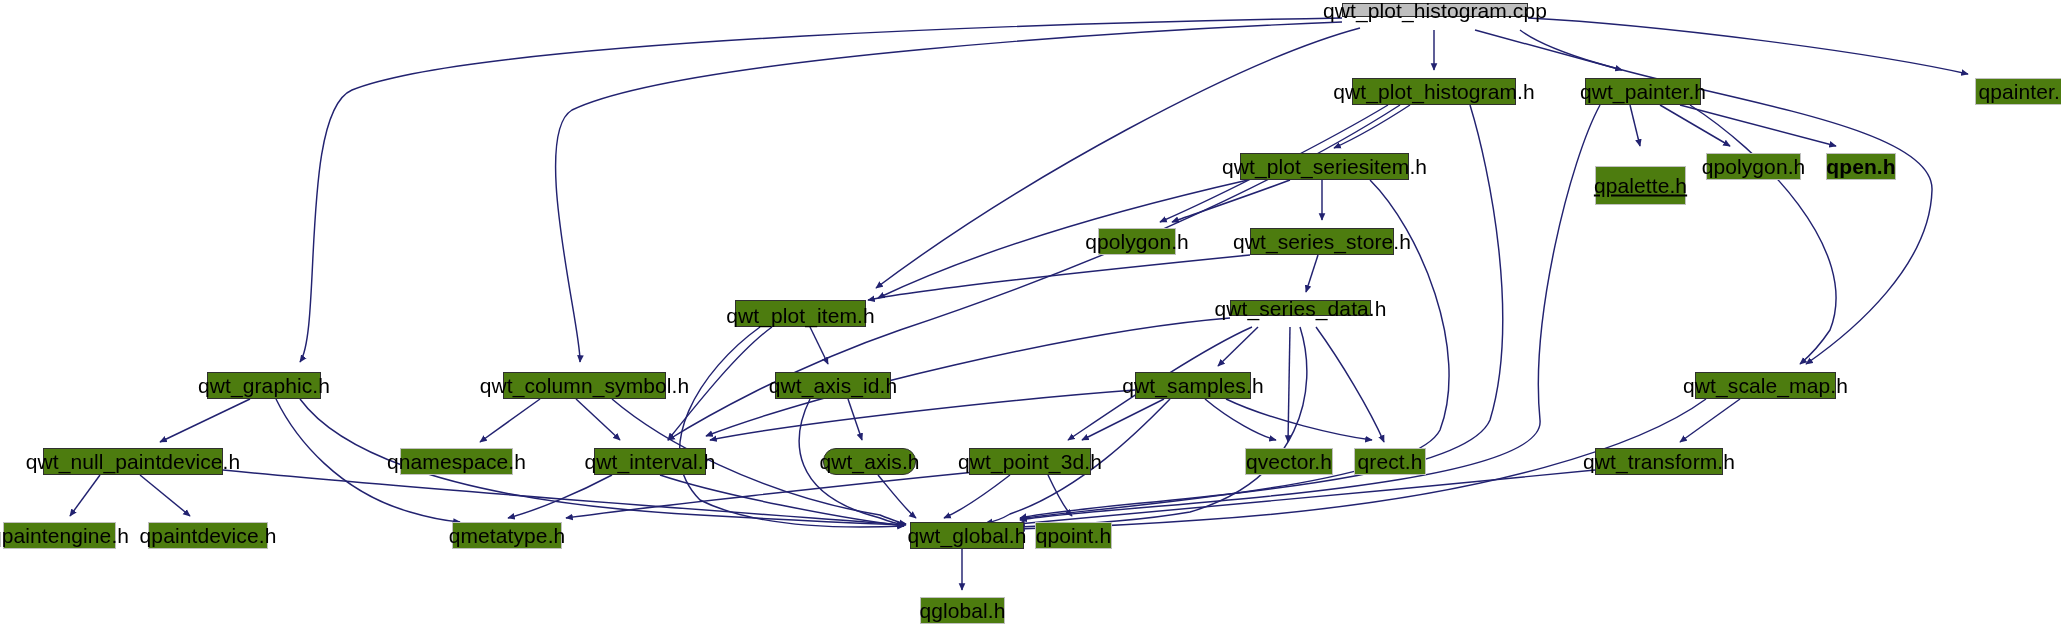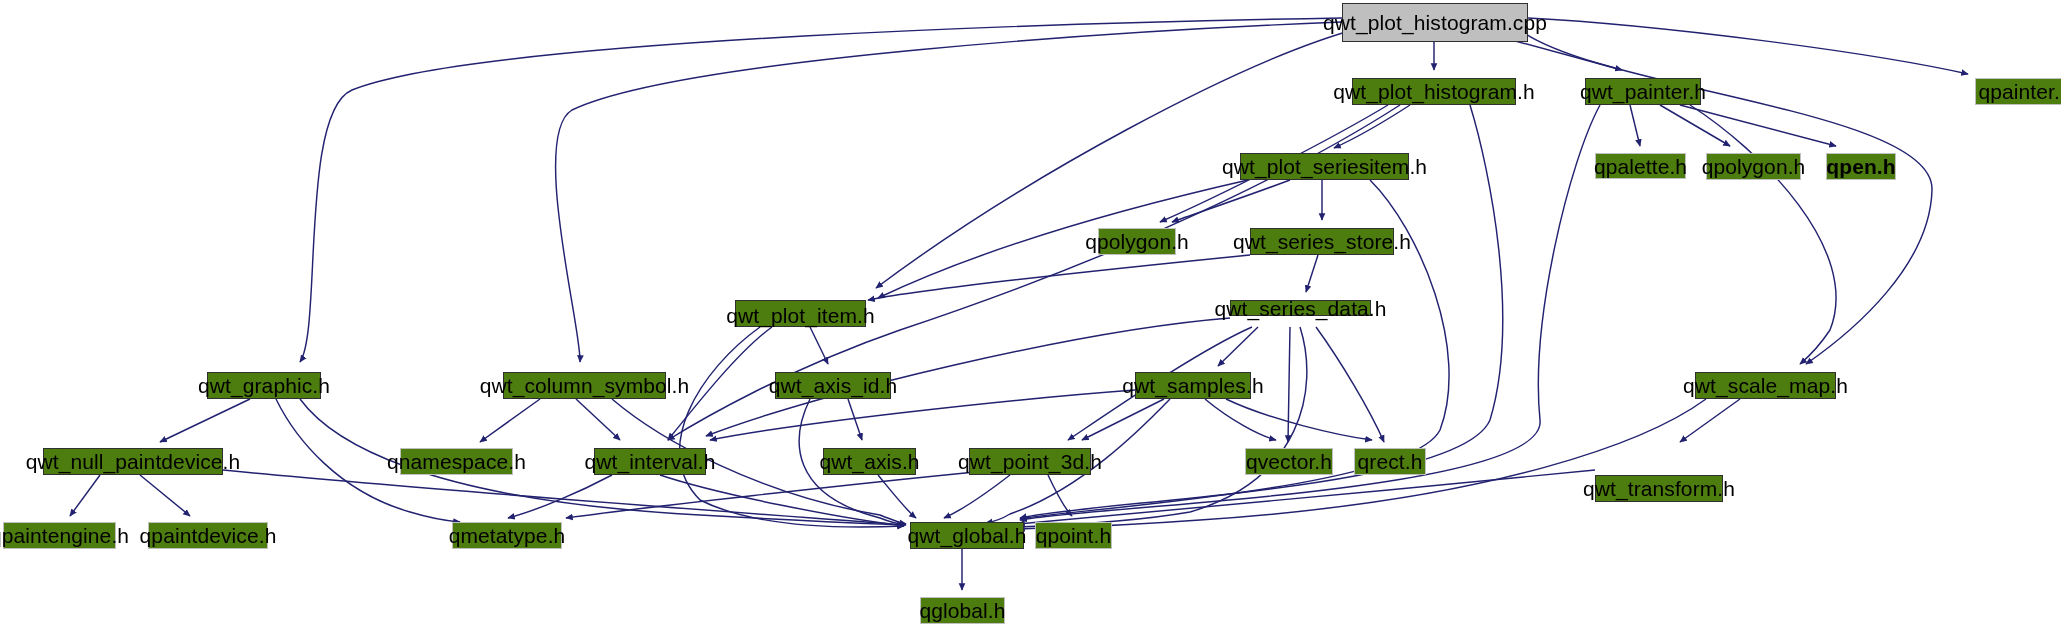--- a/index.html
+++ b/index.html
@@ -114,36 +114,36 @@
         <path d="M660,475 C720,495 840,518 904,526" marker-end="url(#arrow)"></path>
         <path d="M878,475 C892,492 906,510 916,518" marker-end="url(#arrow)"></path>
         <path d="M996,470 C850,484 640,508 566,518" marker-end="url(#arrow)"></path>
         <path d="M1010,475 C988,492 962,510 944,518" marker-end="url(#arrow)"></path>
         <path d="M1048,475 C1056,492 1066,510 1072,516" marker-end="url(#arrow)"></path>
         <path d="M1595,470 C1400,490 1110,515 1018,524" marker-end="url(#arrow)"></path>
         <path d="M962,549 L962,590" marker-end="url(#arrow)"></path>
       </g>
   </svg>
   <div id="nodes-group">
-      <div class="node root" style="left: 1342px; top: 3px; width: 186px; height: 39px;">
+      <div class="node root" style="left: 1342px; top: 3px; width: 186px; height: 14px;">
         <span class="node-label">qwt_plot_histogram.cpp</span>
       </div>
       <div class="node internal" style="left: 1352px; top: 78px; width: 164px; height: 27px;">
         <span class="node-label">qwt_plot_histogram.h</span>
       </div>
       <div class="node internal" style="left: 1585px; top: 78px; width: 116px; height: 27px;">
         <span class="node-label">qwt_painter.h</span>
       </div>
       <div class="node external" style="left: 1975px; top: 78px; width: 100px; height: 27px;">
         <span class="node-label">qpainter.h</span>
       </div>
       <div class="node internal" style="left: 1240px; top: 153px; width: 169px; height: 27px;">
         <span class="node-label">qwt_plot_seriesitem.h</span>
       </div>
-      <div class="node external" style="left: 1595px; top: 153px; width: 91px; height: 26px;">
+      <div class="node external" style="left: 1595px; top: 166px; width: 91px; height: 39px; text-decoration: underline;">
         <span class="node-label">qpalette.h</span>
       </div>
       <div class="node external" style="left: 1706px; top: 153px; width: 95px; height: 27px;">
         <span class="node-label">qpolygon.h</span>
       </div>
       <div class="node external" style="left: 1826px; top: 153px; width: 70px; height: 27px; font-weight: bold;">
         <span class="node-label">qpen.h</span>
       </div>
       <div class="node external" style="left: 1098px; top: 228px; width: 78px; height: 27px;">
         <span class="node-label">qpolygon.h</span>
@@ -174,33 +174,33 @@
       </div>
       <div class="node internal" style="left: 43px; top: 448px; width: 180px; height: 27px;">
         <span class="node-label">qwt_null_paintdevice.h</span>
       </div>
       <div class="node external" style="left: 400px; top: 448px; width: 113px; height: 27px;">
         <span class="node-label">qnamespace.h</span>
       </div>
       <div class="node internal" style="left: 594px; top: 448px; width: 112px; height: 27px;">
         <span class="node-label">qwt_interval.h</span>
       </div>
-      <div class="node internal" style="left: 823px; top: 448px; width: 93px; height: 27px;">
+      <div class="node internal" style="left: 823px; top: 448px; width: 93px; height: 27px; border-radius: 13px;">
         <span class="node-label">qwt_axis.h</span>
       </div>
       <div class="node internal" style="left: 969px; top: 448px; width: 122px; height: 27px;">
         <span class="node-label">qwt_point_3d.h</span>
       </div>
       <div class="node external" style="left: 1245px; top: 448px; width: 88px; height: 27px;">
         <span class="node-label">qvector.h</span>
       </div>
       <div class="node external" style="left: 1354px; top: 448px; width: 72px; height: 27px;">
         <span class="node-label">qrect.h</span>
       </div>
-      <div class="node internal" style="left: 1595px; top: 448px; width: 128px; height: 27px; margin-top: 27px;">
+      <div class="node internal" style="left: 1595px; top: 448px; width: 128px; height: 27px;">
         <span class="node-label">qwt_transform.h</span>
       </div>
       <div class="node external" style="left: 3px; top: 522px; width: 113px; height: 27px;">
         <span class="node-label">qpaintengine.h</span>
       </div>
       <div class="node external" style="left: 148px; top: 522px; width: 120px; height: 27px;">
         <span class="node-label">qpaintdevice.h</span>
       </div>
       <div class="node external" style="left: 452px; top: 522px; width: 110px; height: 27px;">
         <span class="node-label">qmetatype.h</span>

